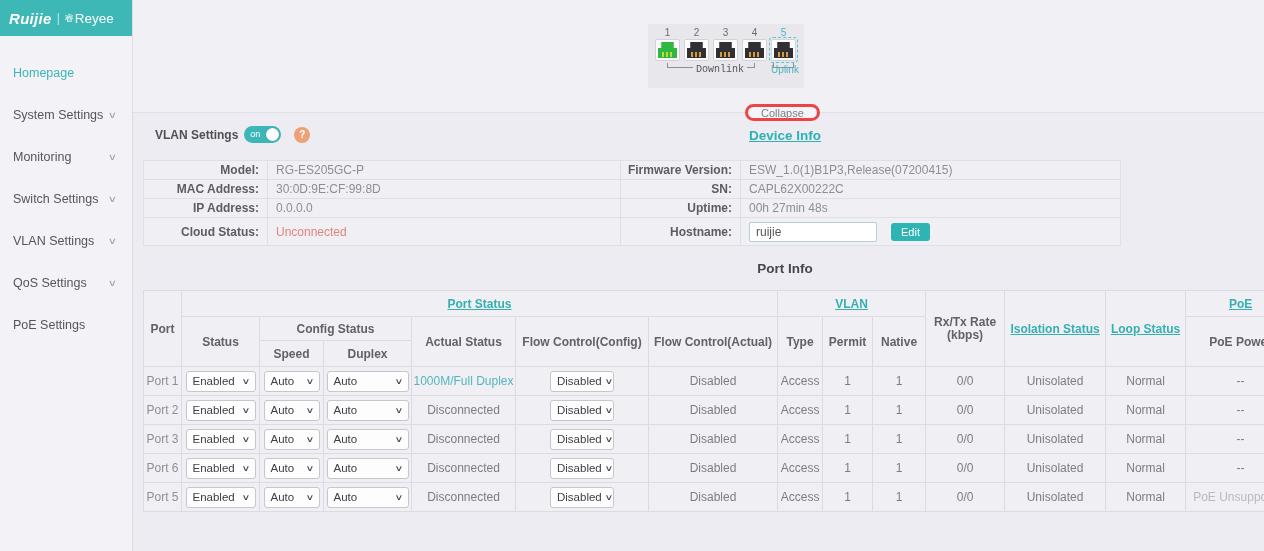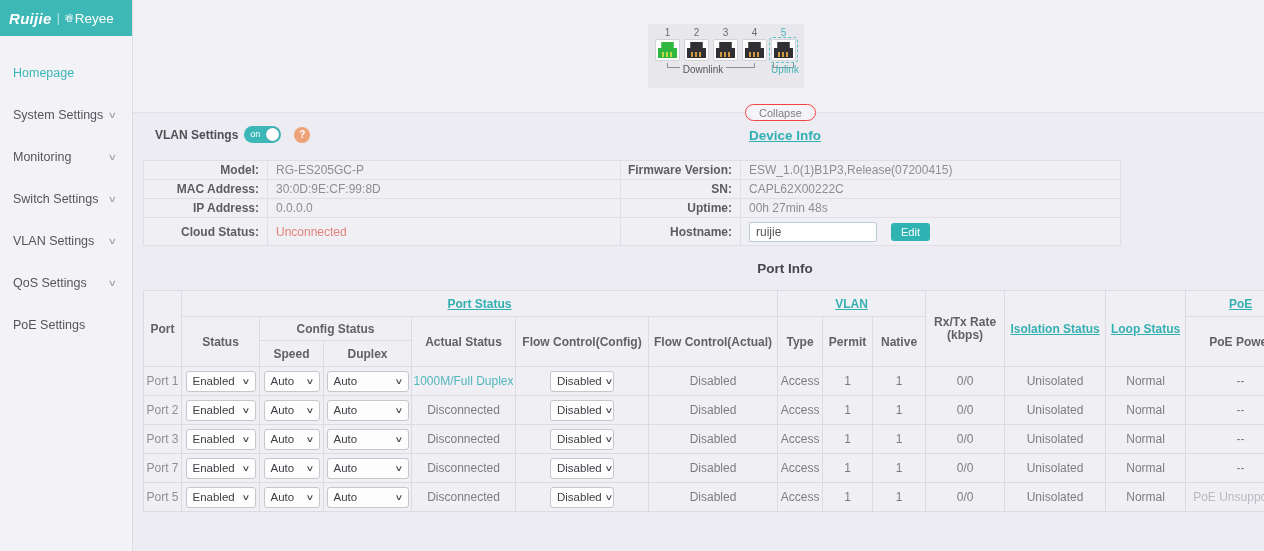--- a/index.html
+++ b/index.html
@@ -36,26 +36,26 @@
   .jack-body { position:absolute; left:2px; right:2px; top:2px; bottom:2px; background:#303034;
                clip-path:polygon(0% 38%,17% 38%,17% 0%,83% 0%,83% 38%,100% 38%,100% 100%,0% 100%); }
   .jack-body.up { background:#2fb83f; }
   .jack-pins { position:absolute; left:6px; right:6px; bottom:3px; height:5px;
                background:repeating-linear-gradient(90deg,#d69a3e 0 2px,transparent 2px 4px); }
   .jack-pins.up { background:repeating-linear-gradient(90deg,#c6d83f 0 2px,transparent 2px 4px); }
   .bracket-row { position:relative; height:16px; margin-top:2px; }
   .br { position:absolute; height:5px; border-left:1px solid #8e8f94; border-right:1px solid #8e8f94; border-bottom:1px solid #8e8f94; }
   .br-down { left:12px; width:88px; top:0; }
   .br-up { left:118px; width:21px; top:0; }
-  .lbl-down { position:absolute; left:0; width:96px; top:-1px; text-align:center; }
+  .lbl-down { position:absolute; left:17px; width:96px; top:-1px; text-align:center;font-family:Liberation Mono, monospace; }
   .lbl-down span { background:#e8e7ec; padding:0 3px; font-size:10px; color:#55565b; }
   .lbl-up { position:absolute; left:104px; width:52px; top:1px; text-align:center; font-size:10px; color:#4ab4bb; }
 
   .collapse-tab { position:absolute; left:745px; top:104px; z-index:2; height:17px; padding:0 13px;
-                  background:#f5f4f8; border:1px solid #ef4444; border-radius:9px;
+                  background:#f5f4f8; border:3px solid #ef4444; border-radius:9px;
                   font-size:11px; color:#7f8086; display:flex; align-items:center; cursor:pointer; }
 
   
   .vlan-row { position:absolute; left:155px; top:126px; display:flex; align-items:center; }
   .vlan-label { font-weight:bold; font-size:12px; color:#4e5054; margin-right:6px; }
   .toggle { position:relative; width:37px; height:17px; border-radius:9px; background:#3cb6b6; cursor:pointer; }
   .toggle-text { position:absolute; left:6px; top:3px; font-size:9px; color:#fff; }
   .toggle-knob { position:absolute; right:2px; top:2px; width:13px; height:13px; border-radius:50%; background:#fff;
                  box-shadow:0 0 1px rgba(0,0,0,.3); }
   .help { width:16px; height:16px; margin-left:13px; border-radius:50%; background:#eca176; color:#fff;
@@ -366,21 +366,21 @@
       <td>Access</td>
       <td>1</td>
       <td>1</td>
       <td>0/0</td>
       <td>Unisolated</td>
       <td>Normal</td>
       <td>--</td>
     </tr>
 
     <tr>
-      <td class="c-port">Port 7</td>
+      <td class="c-port">Port 6</td>
       <td><div class="dd dd-status">
               <span>Enabled</span>
               <span class="chev">∨</span>
             </div></td>
       <td><div class="dd dd-speed">
               <span>Auto</span>
               <span class="chev">∨</span>
             </div></td>
       <td><div class="dd dd-duplex">
               <span>Auto</span>

